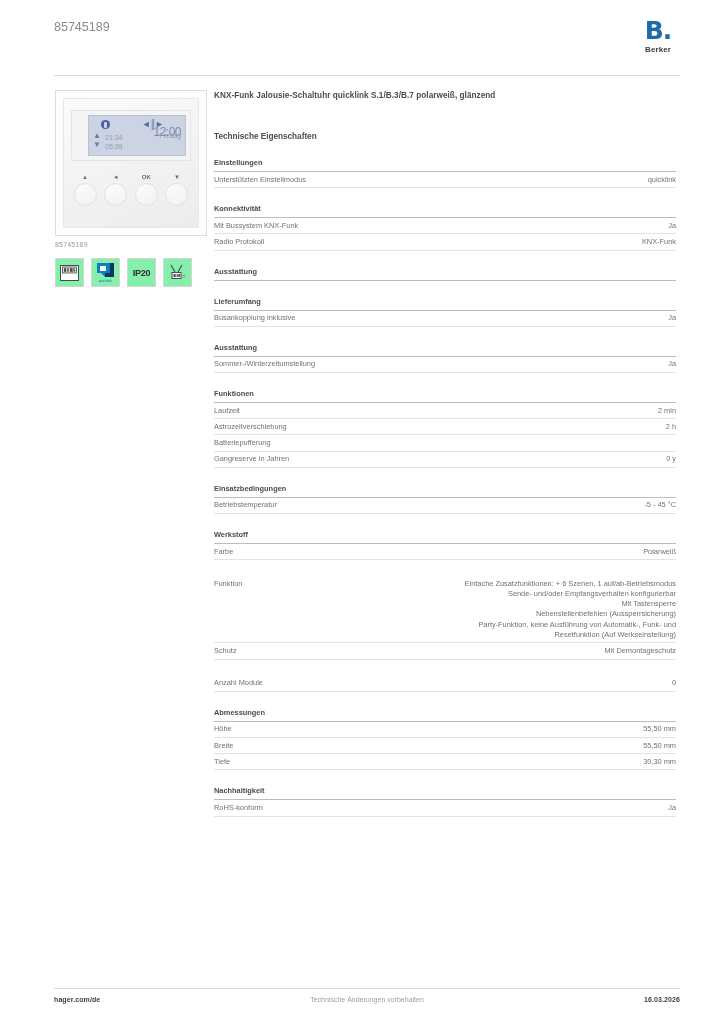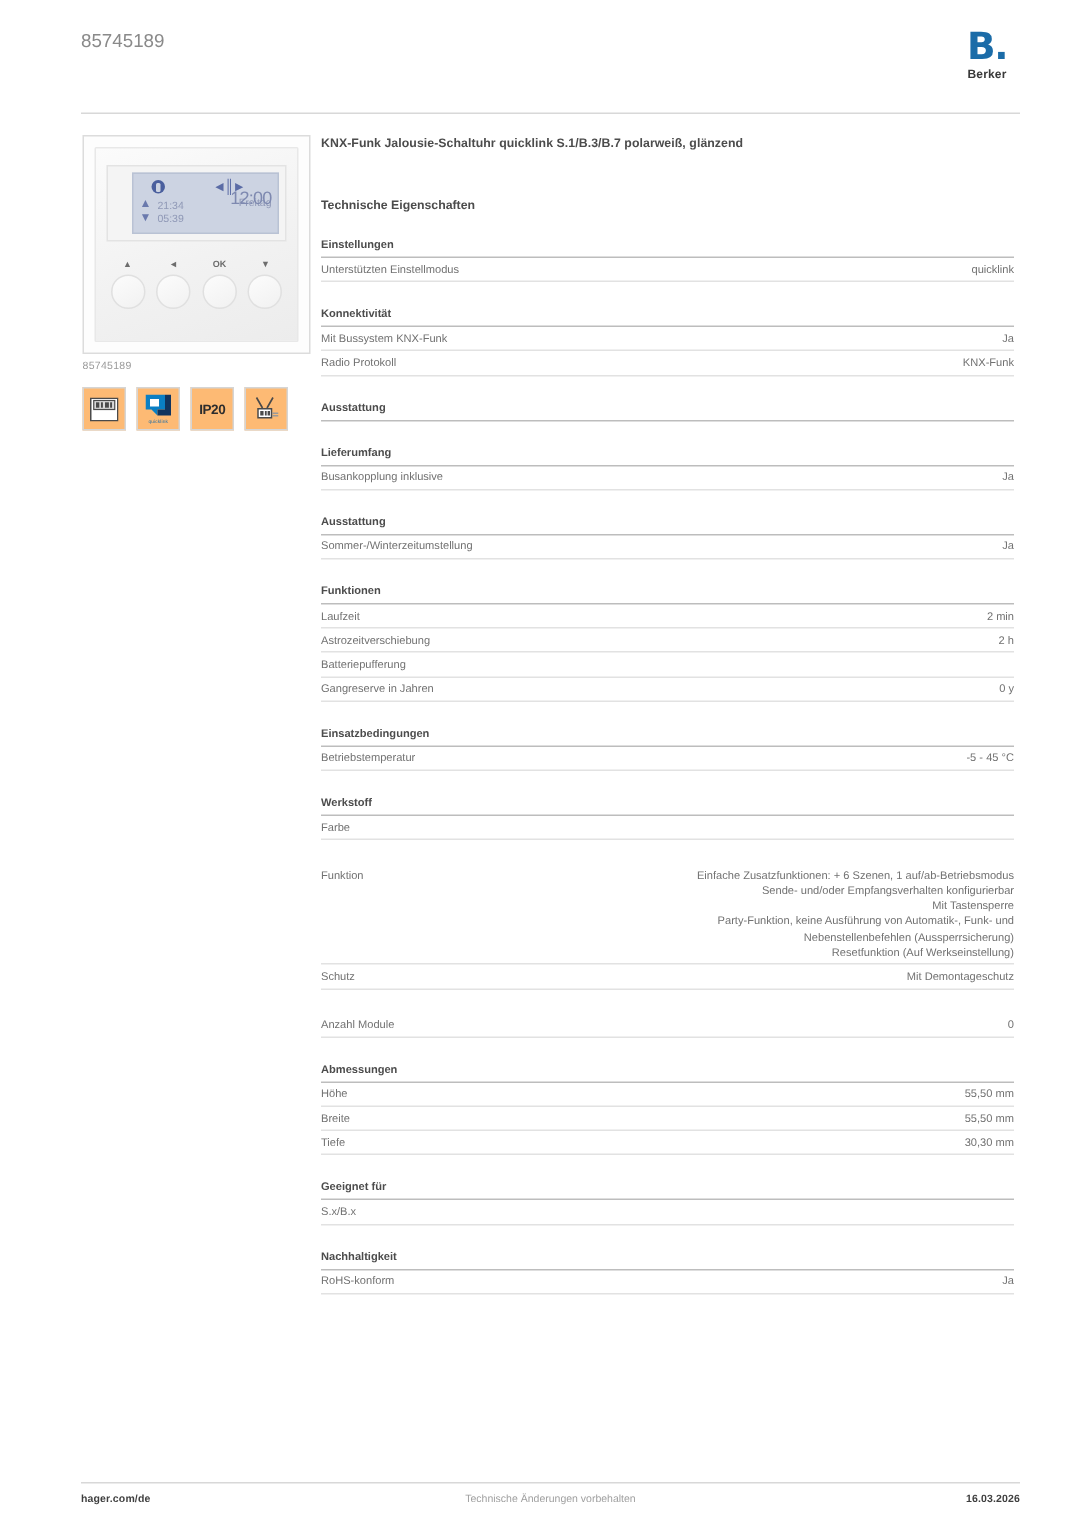--- a/index.html
+++ b/index.html
@@ -216,21 +216,21 @@
 
   .badges {
     display: flex;
     gap: 7px;
     margin-top: 10px;
   }
   .badge {
     width: 29px;
     height: 29px;
     border: 1px solid #d5d5d5;
-    background: #fdba74;
+    background: #86efac;
     position: relative;
     display: flex;
     align-items: center;
     justify-content: center;
     overflow: hidden;
   }
   .badge-ip {
     font-size: 9px;
     font-weight: bold;
     color: #2d2d2d;
@@ -528,31 +528,34 @@
             <div class="row-label">Betriebstemperatur</div>
             <div class="row-value">
               <span class="vline">-5 - 45 °C</span>
             </div>
           </div>
         </div>
         <div class="group">
           <div class="group-heading">Werkstoff</div>
           <div class="row">
             <div class="row-label">Farbe</div>
+            <div class="row-value">
+              <span class="vline">Polarweiß</span>
+            </div>
           </div>
         </div>
         <div class="group">
           <div class="row">
             <div class="row-label">Funktion</div>
             <div class="row-value">
               <span class="vline">Einfache Zusatzfunktionen: + 6 Szenen, 1 auf/ab-Betriebsmodus</span>
               <span class="vline">Sende- und/oder Empfangsverhalten konfigurierbar</span>
               <span class="vline">Mit Tastensperre</span>
+              <span class="vline">Nebenstellenbefehlen (Aussperrsicherung)</span>
               <span class="vline">Party-Funktion, keine Ausführung von Automatik-, Funk- und</span>
-              <span class="vline">Nebenstellenbefehlen (Aussperrsicherung)</span>
               <span class="vline">Resetfunktion (Auf Werkseinstellung)</span>
             </div>
           </div>
           <div class="row">
             <div class="row-label">Schutz</div>
             <div class="row-value">
               <span class="vline">Mit Demontageschutz</span>
             </div>
           </div>
         </div>
@@ -575,29 +578,20 @@
           <div class="row">
             <div class="row-label">Breite</div>
             <div class="row-value">
               <span class="vline">55,50 mm</span>
             </div>
           </div>
           <div class="row">
             <div class="row-label">Tiefe</div>
             <div class="row-value">
               <span class="vline">30,30 mm</span>
-            </div>
-          </div>
-        </div>
-        <div class="group">
-          <div class="group-heading">Geeignet für</div>
-          <div class="row">
-            <div class="row-label">S.x/B.x</div>
-            <div class="row-value">
-              <span class="vline"></span>
             </div>
           </div>
         </div>
         <div class="group">
           <div class="group-heading">Nachhaltigkeit</div>
           <div class="row">
             <div class="row-label">RoHS-konform</div>
             <div class="row-value">
               <span class="vline">Ja</span>
             </div>

